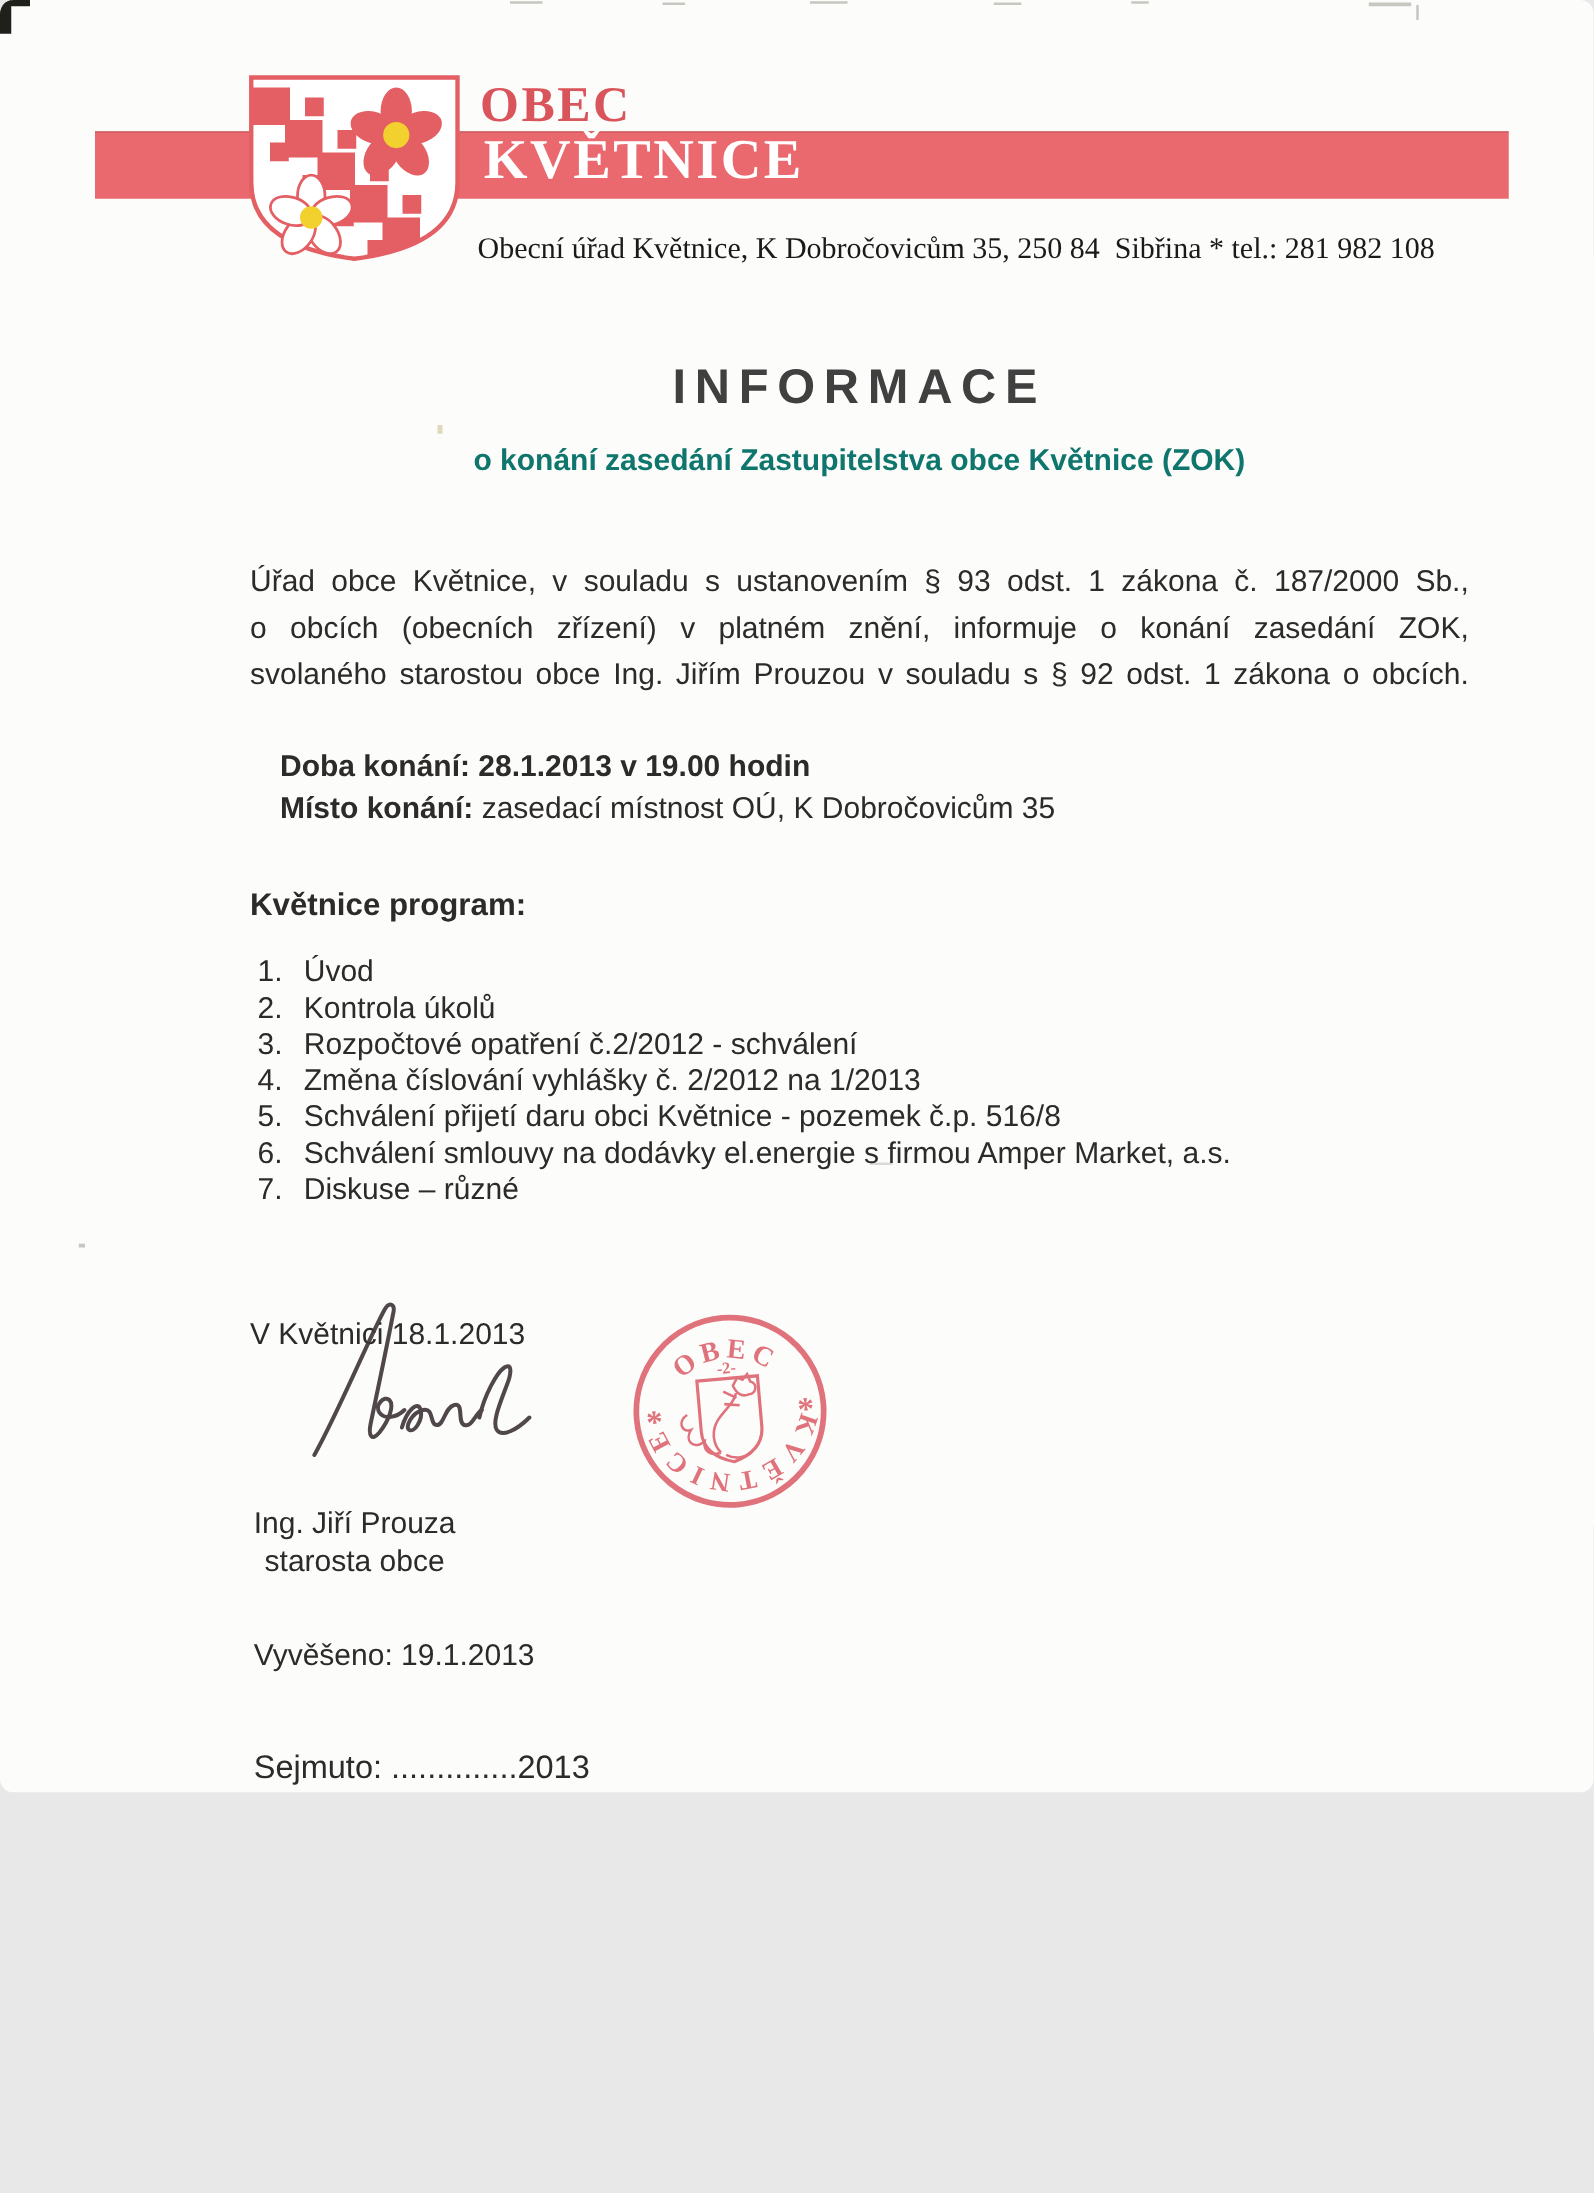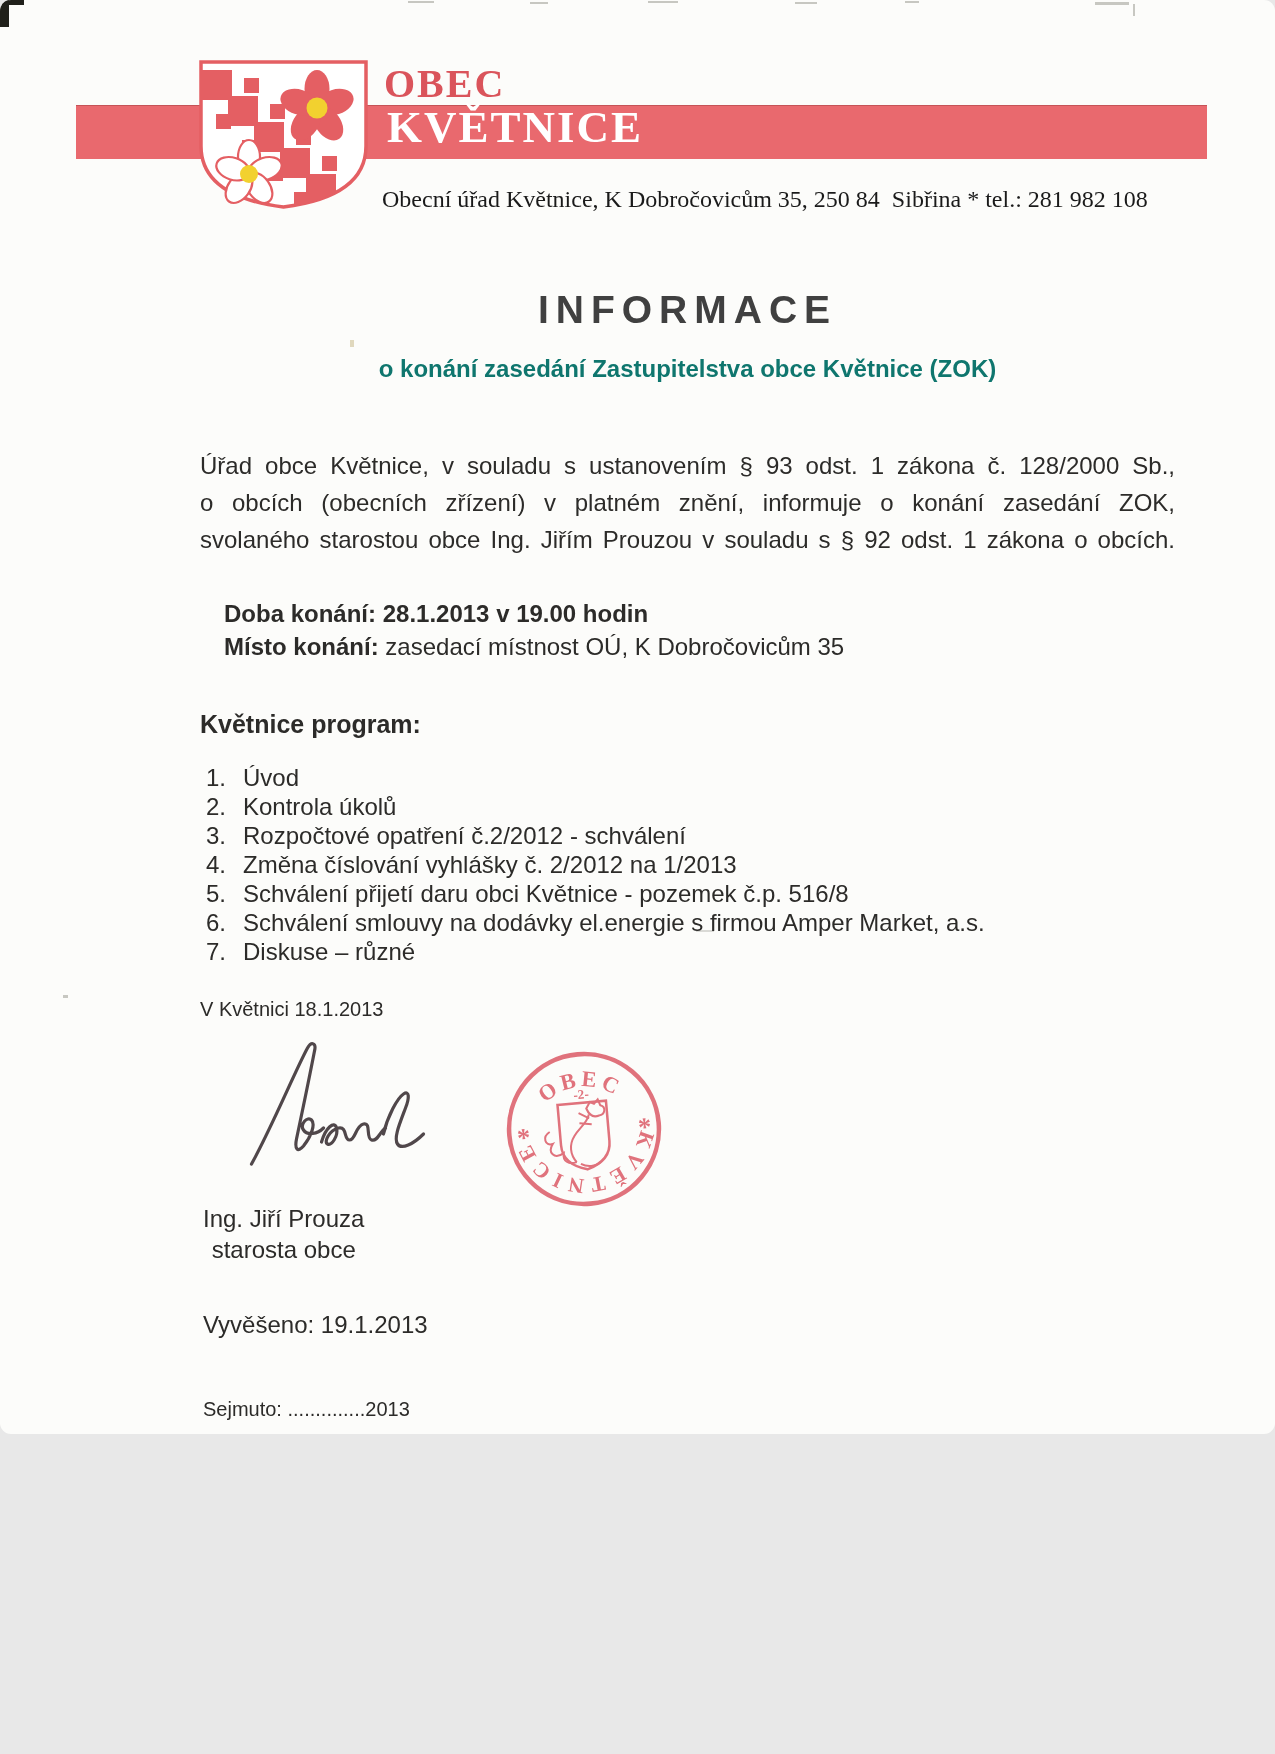--- a/index.html
+++ b/index.html
@@ -39,26 +39,26 @@
   .subtitle{top:355px;font-size:24px;font-weight:bold;color:#0f766e;}
   .intro{position:absolute;left:200px;top:447px;width:975px;font-size:24px;color:#2c2b29;}
   .intro .pline{line-height:37px;text-align:justify;text-align-last:justify;}
   .meeting{position:absolute;left:200px;top:597px;font-size:24px;line-height:33px;}
   .meeting .lbl{font-weight:bold;margin-left:24px;}
   .meeting .bold-val{font-weight:bold;}
   .agenda-head{position:absolute;left:200px;top:710px;font-size:25px;font-weight:bold;}
   .agenda{position:absolute;left:206px;top:763px;font-size:24px;}
   .agenda-row{line-height:29px;display:flex;}
   .agenda-row .num{width:37px;flex:0 0 37px;}
-  .dateline{position:absolute;left:200px;top:998px;font-size:20px;}
+  .dateline{position:absolute;left:200px;top:1054px;font-size:24px;}
   .signature{position:absolute;left:235px;top:1036px;z-index:2;}
   .stamp{position:absolute;left:503px;top:1048px;transform:rotate(-5deg);z-index:2;}
   .signer{position:absolute;left:203px;top:1203px;font-size:24px;line-height:31px;text-align:center;}
   .posted{position:absolute;left:203px;top:1311px;font-size:24px;}
-  .removed{position:absolute;left:203px;top:1398px;font-size:20px;}
+  .removed{position:absolute;left:203px;top:1398px;font-size:26px;}
 </style>
 </head>
 <body>
 
 <div class="page">
 
   <div class="corner-mark"></div>
   <div class="corner-mark2"></div>
   <div class="speck" style="left:408px;top:1px;width:26px;height:2px"></div>
   <div class="speck" style="left:530px;top:2px;width:18px;height:2px"></div>
@@ -119,21 +119,21 @@
   </svg>
 
   <div class="org-small">OBEC</div>
   <div class="org-large">KVĚTNICE</div>
   <div class="address">Obecní úřad Květnice, K Dobročovicům 35, 250 84  Sibřina * tel.: 281 982 108</div>
 
   <div class="center-col title">INFORMACE</div>
   <div class="center-col subtitle">o konání zasedání Zastupitelstva obce Květnice (ZOK)</div>
 
   <div class="intro" id="intro">
-      <div class="pline">Úřad obce Květnice, v souladu s ustanovením § 93 odst. 1 zákona č. 128/2000 Sb.,</div>
+      <div class="pline">Úřad obce Květnice, v souladu s ustanovením § 93 odst. 1 zákona č. 187/2000 Sb.,</div>
       <div class="pline">o obcích (obecních zřízení) v platném znění, informuje o konání zasedání ZOK,</div>
       <div class="pline" style="text-align-last: justify;">svolaného starostou obce Ing. Jiřím Prouzou v souladu s § 92 odst. 1 zákona o obcích.</div>
     </div>
 
   <div class="meeting">
     <div><span class="lbl">Doba konání:</span><span class="bold-val">&nbsp;</span><span class="bold-val">28.1.2013 v 19.00 hodin</span></div>
     <div><span class="lbl">Místo konání:</span><span>&nbsp;</span><span>zasedací místnost OÚ, K Dobročovicům 35</span></div>
   </div>
 
   <div class="agenda-head">Květnice program:</div>

